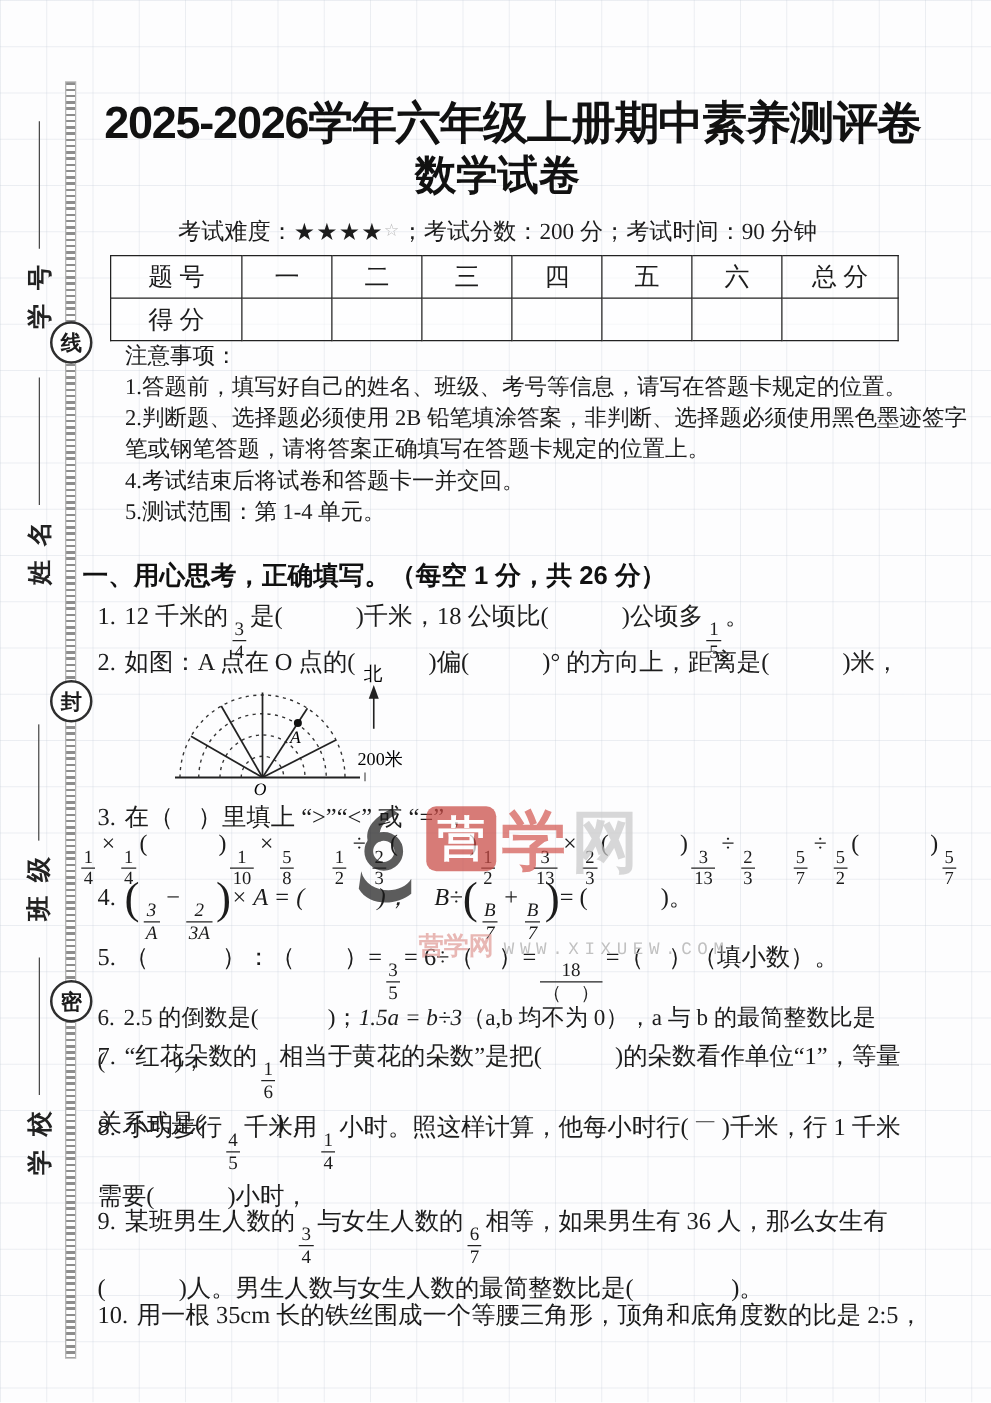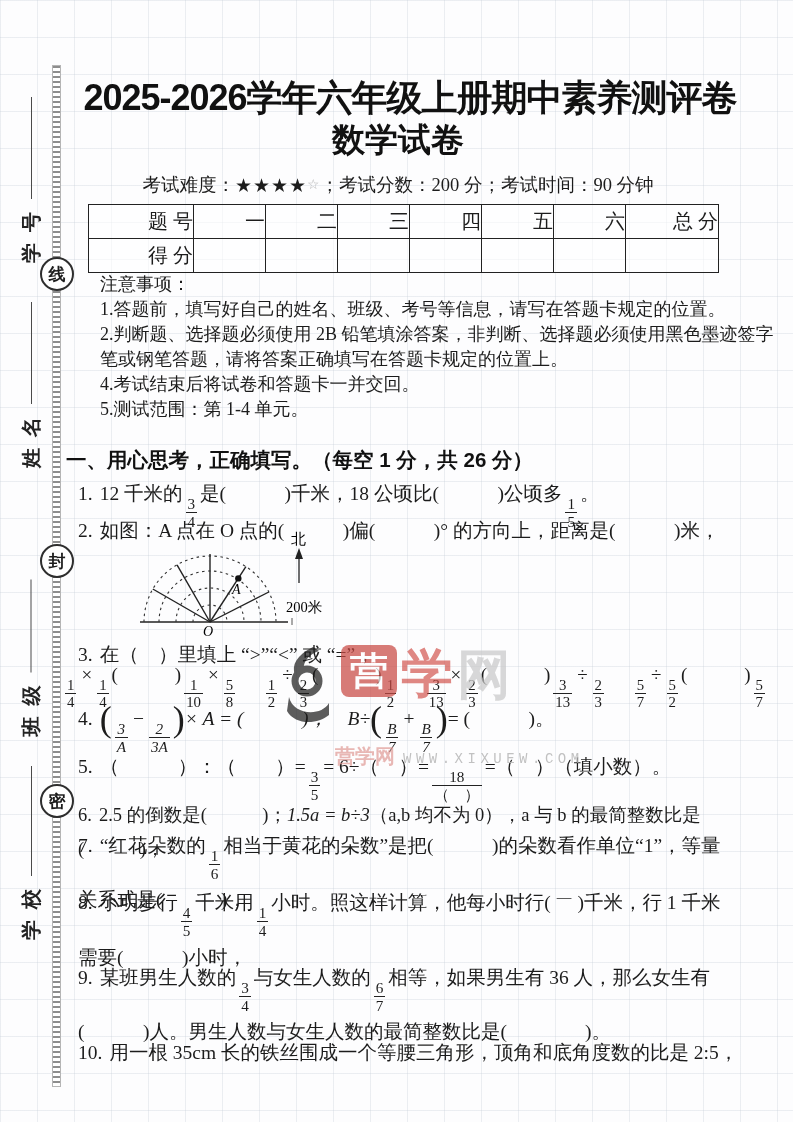--- a/index.html
+++ b/index.html
@@ -42,21 +42,21 @@
     position:absolute;top:118px;left:40px;width:716px;margin:0;text-align:center;
     font-family:"Liberation Sans",sans-serif;font-weight:900;font-size:33px;color:#111;
   }
   .meta{position:absolute;top:172px;left:40px;width:716px;text-align:center;font-size:18.5px;}
   .stars{font-size:19px;letter-spacing:1px;position:relative;top:1px;}
   .star-faint{opacity:.32;font-size:.75em;vertical-align:3px;}
 
   
   .score-table{position:absolute;top:204px;left:88px;border-collapse:collapse;}
   .score-table td{
-    border:1.6px solid #222;text-align:right;font-size:20px;
+    border:1.6px solid #222;text-align:center;font-size:20px;
     height:33px;padding:0;background:rgba(255,255,255,.55);margin-left:40px;
   }
   .score-table .c-label{width:104px;}
   .score-table .c-num{width:71px;}
   .score-table .c-total{width:92px;}
 
   
   .notices{position:absolute;top:272px;left:76px;width:714px;font-size:18px;line-height:25px;}
   .notices p{margin:0;padding-left:24px;}
 

